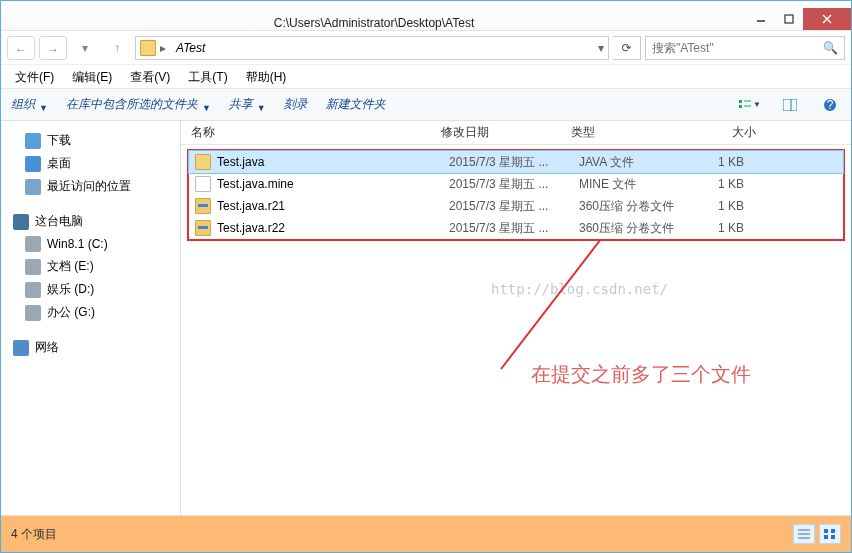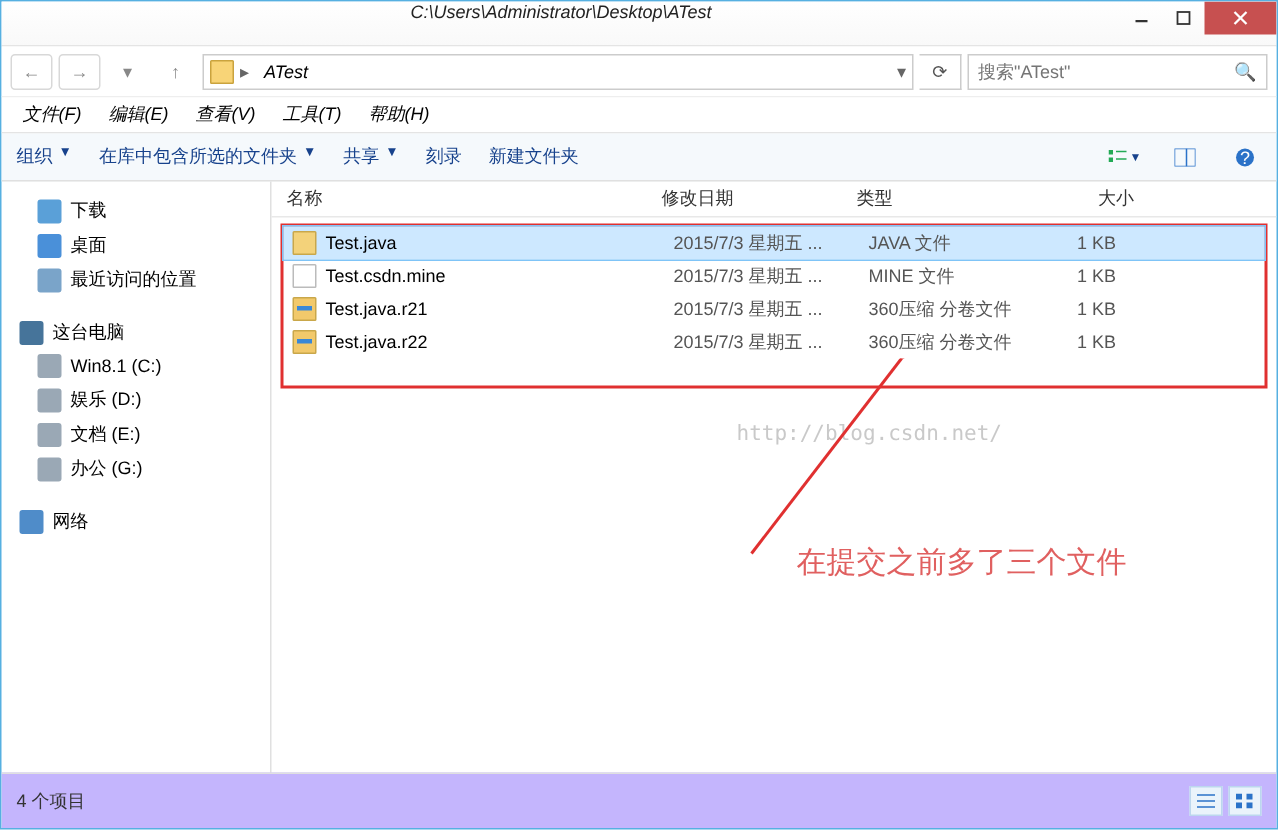--- a/index.html
+++ b/index.html
@@ -1,36 +1,36 @@
 <!DOCTYPE html>
 <html><head>
 <meta charset="utf-8">
 <style>
   * { box-sizing: border-box; margin: 0; padding: 0; font-family: "Microsoft YaHei", "Segoe UI", sans-serif; font-size: 12px; }
   body { background: #fff; width: 852px; height: 553px; border: 1px solid #56b0e1; position: relative; }
-  .titlebar { height: 30px; display: flex; align-items: flex-start; background: linear-gradient(#fff,#f9f9f9); border-bottom: 1px solid #e4e4e4; font-style: italic; }
+  .titlebar { height: 30px; display: flex; align-items: flex-end; background: linear-gradient(#fff,#f9f9f9); border-bottom: 1px solid #e4e4e4; }
   .titlebar .title { flex: 1; text-align: center; color: #222; font-size: 12px; }
   .winbtns { display: flex; height: 22px; }
   .winbtn { width: 28px; height: 22px; display: flex; align-items: center; justify-content: center; }
   .winbtn.close { background: #c75050; color: #fff; width: 48px; }
   .winbtn svg { display:block; }
   .navbar { height: 34px; display: flex; align-items: center; padding: 3px 6px; gap: 4px; background: #fff; border-bottom:1px solid #eee;}
   .navbtn { width: 28px; height: 24px; border: 1px solid #d8d8d8; border-radius: 3px; display: flex; align-items:center; justify-content:center; color:#888; background:#fff;}
   .navbtn.noborder{border:none;}
   .path { flex: 1; height: 24px; border: 1px solid #ccc; display: flex; align-items: center; padding: 0 4px; gap:4px;}
   .path .foldericon { width:16px; height:16px; background:#f8d477; border:1px solid #caa33e; border-radius:1px;}
   .path .crumb { padding: 2px 6px; font-style: italic; }
   .path .sep { color:#666; }
   .refresh { width: 28px; height: 24px; border: 1px solid #ccc; border-left:none; display:flex; align-items:center; justify-content:center; color:#555;}
   .search { width: 200px; height: 24px; border: 1px solid #ccc; display: flex; align-items: center; padding: 0 6px; color:#888;}
   .search input { border:none; outline:none; flex:1; background:transparent;}
-  .menubar { height: 24px; display: flex; align-items: center; gap: 2px; padding: 0 6px; border-bottom: 1px solid #e4e4e4; background:#fff;font-style:italic;}
+  .menubar { height: 24px; display: flex; align-items: flex-end; gap: 2px; padding: 0 6px; border-bottom: 1px solid #e4e4e4; background:#fff;}
   .menuitem { padding: 2px 8px; }
   .toolbar { height: 32px; display: flex; align-items: center; padding: 0 10px; gap: 18px; background: #f5f9fc; border-bottom: 1px solid #e0e0e0;}
-  .toolitem { color: #17428c; display:flex; align-items:flex-start; gap:4px;}
+  .toolitem { color: #17428c; display:flex; align-items:flex-end; gap:4px;font-style:italic;}
   .toolitem .dd { font-size:9px; color:#17428c;}
   .toolbar .spacer{flex:1;}
   .iconbtn { width:22px; height:22px; display:flex; align-items:center; justify-content:center;}
   .body { display: flex; height: 408px; }
   .sidebar { width: 180px; border-right: 1px solid #e0e0e0; padding: 8px 4px; overflow:hidden;}
   .sideitem { display: flex; align-items: center; gap: 6px; padding: 3px 6px 3px 20px; white-space:nowrap;}
   .sideitem.top { padding-left: 8px; font-weight:400;}
   .sideitem.group { margin-top: 12px; }
   .sicon { width:16px; height:16px; display:inline-block; border-radius:2px;}
   .star{background:#f7c948;}
@@ -41,35 +41,35 @@
   .drive{background:#9aa8b5;}
   .cd{background:#bfc6cc;}
   .net{background:#4f8cc9;}
   .content { flex:1; position:relative;}
   .colheaders { display:flex; height:24px; align-items:center; border-bottom:1px solid #e8e8e8; padding-left:10px;}
   .colheaders .col { color:#333; padding:20px 0;}
   .col-name{width:250px;}
   .col-date{width:130px;}
   .col-type{width:115px;}
   .col-size{width:70px; text-align:right; padding-right:20px;}
-  .filelist { border:2px solid #e03030; margin:4px 6px 0 6px; padding-bottom:18px;}
+  .filelist { border:2px solid #e03030; margin:4px 6px 0 6px; }
   .filerow { display:flex; align-items:center; height:22px; padding-left:6px;}
   .filerow.selected { background:#cde8ff; outline:1px solid #7fc4f7;}
   .filerow .ficon{width:16px; height:16px; margin-right:6px; background:#f3d27a; border:1px solid #c9a74a; border-radius:1px;}
   .filerow .ficon.txt{background:#fff; border:1px solid #bbb;}
   .filerow .ficon.arc{background:#f2c96b; position:relative;}
   .filerow .ficon.arc::after{content:""; position:absolute; left:2px; top:5px; width:10px; height:3px; background:#3a88d6;}
   .filerow .fname{width:232px;}
   .filerow .fdate{width:130px; color:#555;}
   .filerow .ftype{width:115px; color:#555;}
   .filerow .fsize{width:70px; text-align:right; color:#555; padding-right:20px;}
   .watermark{position:absolute; left:310px; top:160px; color:#c9c9c9; font-family:monospace; font-size:14px;}
   .arrow{position:absolute; left:310px; top:118px; pointer-events:none;}
   .annot{position:absolute; left:350px; top:240px; color:#e06060; font-size:20px;}
-  .statusbar{position:absolute; bottom:0; left:0; right:0; height:26px; border-top:1px solid #e0e0e0; display:flex; align-items:center; padding:18px 10px; background:#c4b5fd;}
+  .statusbar{position:absolute; bottom:0; left:0; right:0; height:26px; border-top:1px solid #e0e0e0; display:flex; align-items:center; padding:18px 10px; background:#fdba74;}
   .statusbar .count{flex:1; color:#333;}
   .viewbtn{width:22px; height:20px; border:1px solid #bcd7ee; margin-left:4px; display:flex; align-items:center; justify-content:center; background:#eaf3fb;}
 </style>
 </head>
 <body>
 
 <div class="titlebar">
   <div class="title">C:\Users\Administrator\Desktop\ATest</div>
   <div class="winbtns">
     <div class="winbtn">
@@ -175,25 +175,25 @@
     <div class="sideitem top group">
         <span class="sicon pc"></span>
         <span>这台电脑</span>
       </div>
     <div class="sideitem">
         <span class="sicon drive"></span>
         <span>Win8.1 (C:)</span>
       </div>
     <div class="sideitem">
         <span class="sicon drive"></span>
+        <span>文档 (E:)</span>
+      </div>
+    <div class="sideitem">
+        <span class="sicon drive"></span>
         <span>娱乐 (D:)</span>
-      </div>
-    <div class="sideitem">
-        <span class="sicon drive"></span>
-        <span>文档 (E:)</span>
       </div>
     <div class="sideitem">
         <span class="sicon drive"></span>
         <span>办公 (G:)</span>
       </div>
 
     <div class="sideitem top group">
         <span class="sicon net"></span>
         <span>网络</span>
       </div>
@@ -209,21 +209,21 @@
     <div class="filelist" id="filelist">
         <div class="filerow selected">
           <span class="ficon "></span>
           <span class="fname">Test.java</span>
           <span class="fdate">2015/7/3 星期五 ...</span>
           <span class="ftype">JAVA 文件</span>
           <span class="fsize">1 KB</span>
         </div>
         <div class="filerow">
           <span class="ficon txt"></span>
-          <span class="fname">Test.csdn.mine</span>
+          <span class="fname">Test.java.mine</span>
           <span class="fdate">2015/7/3 星期五 ...</span>
           <span class="ftype">MINE 文件</span>
           <span class="fsize">1 KB</span>
         </div>
         <div class="filerow">
           <span class="ficon arc"></span>
           <span class="fname">Test.java.r21</span>
           <span class="fdate">2015/7/3 星期五 ...</span>
           <span class="ftype">360压缩 分卷文件</span>
           <span class="fsize">1 KB</span>

